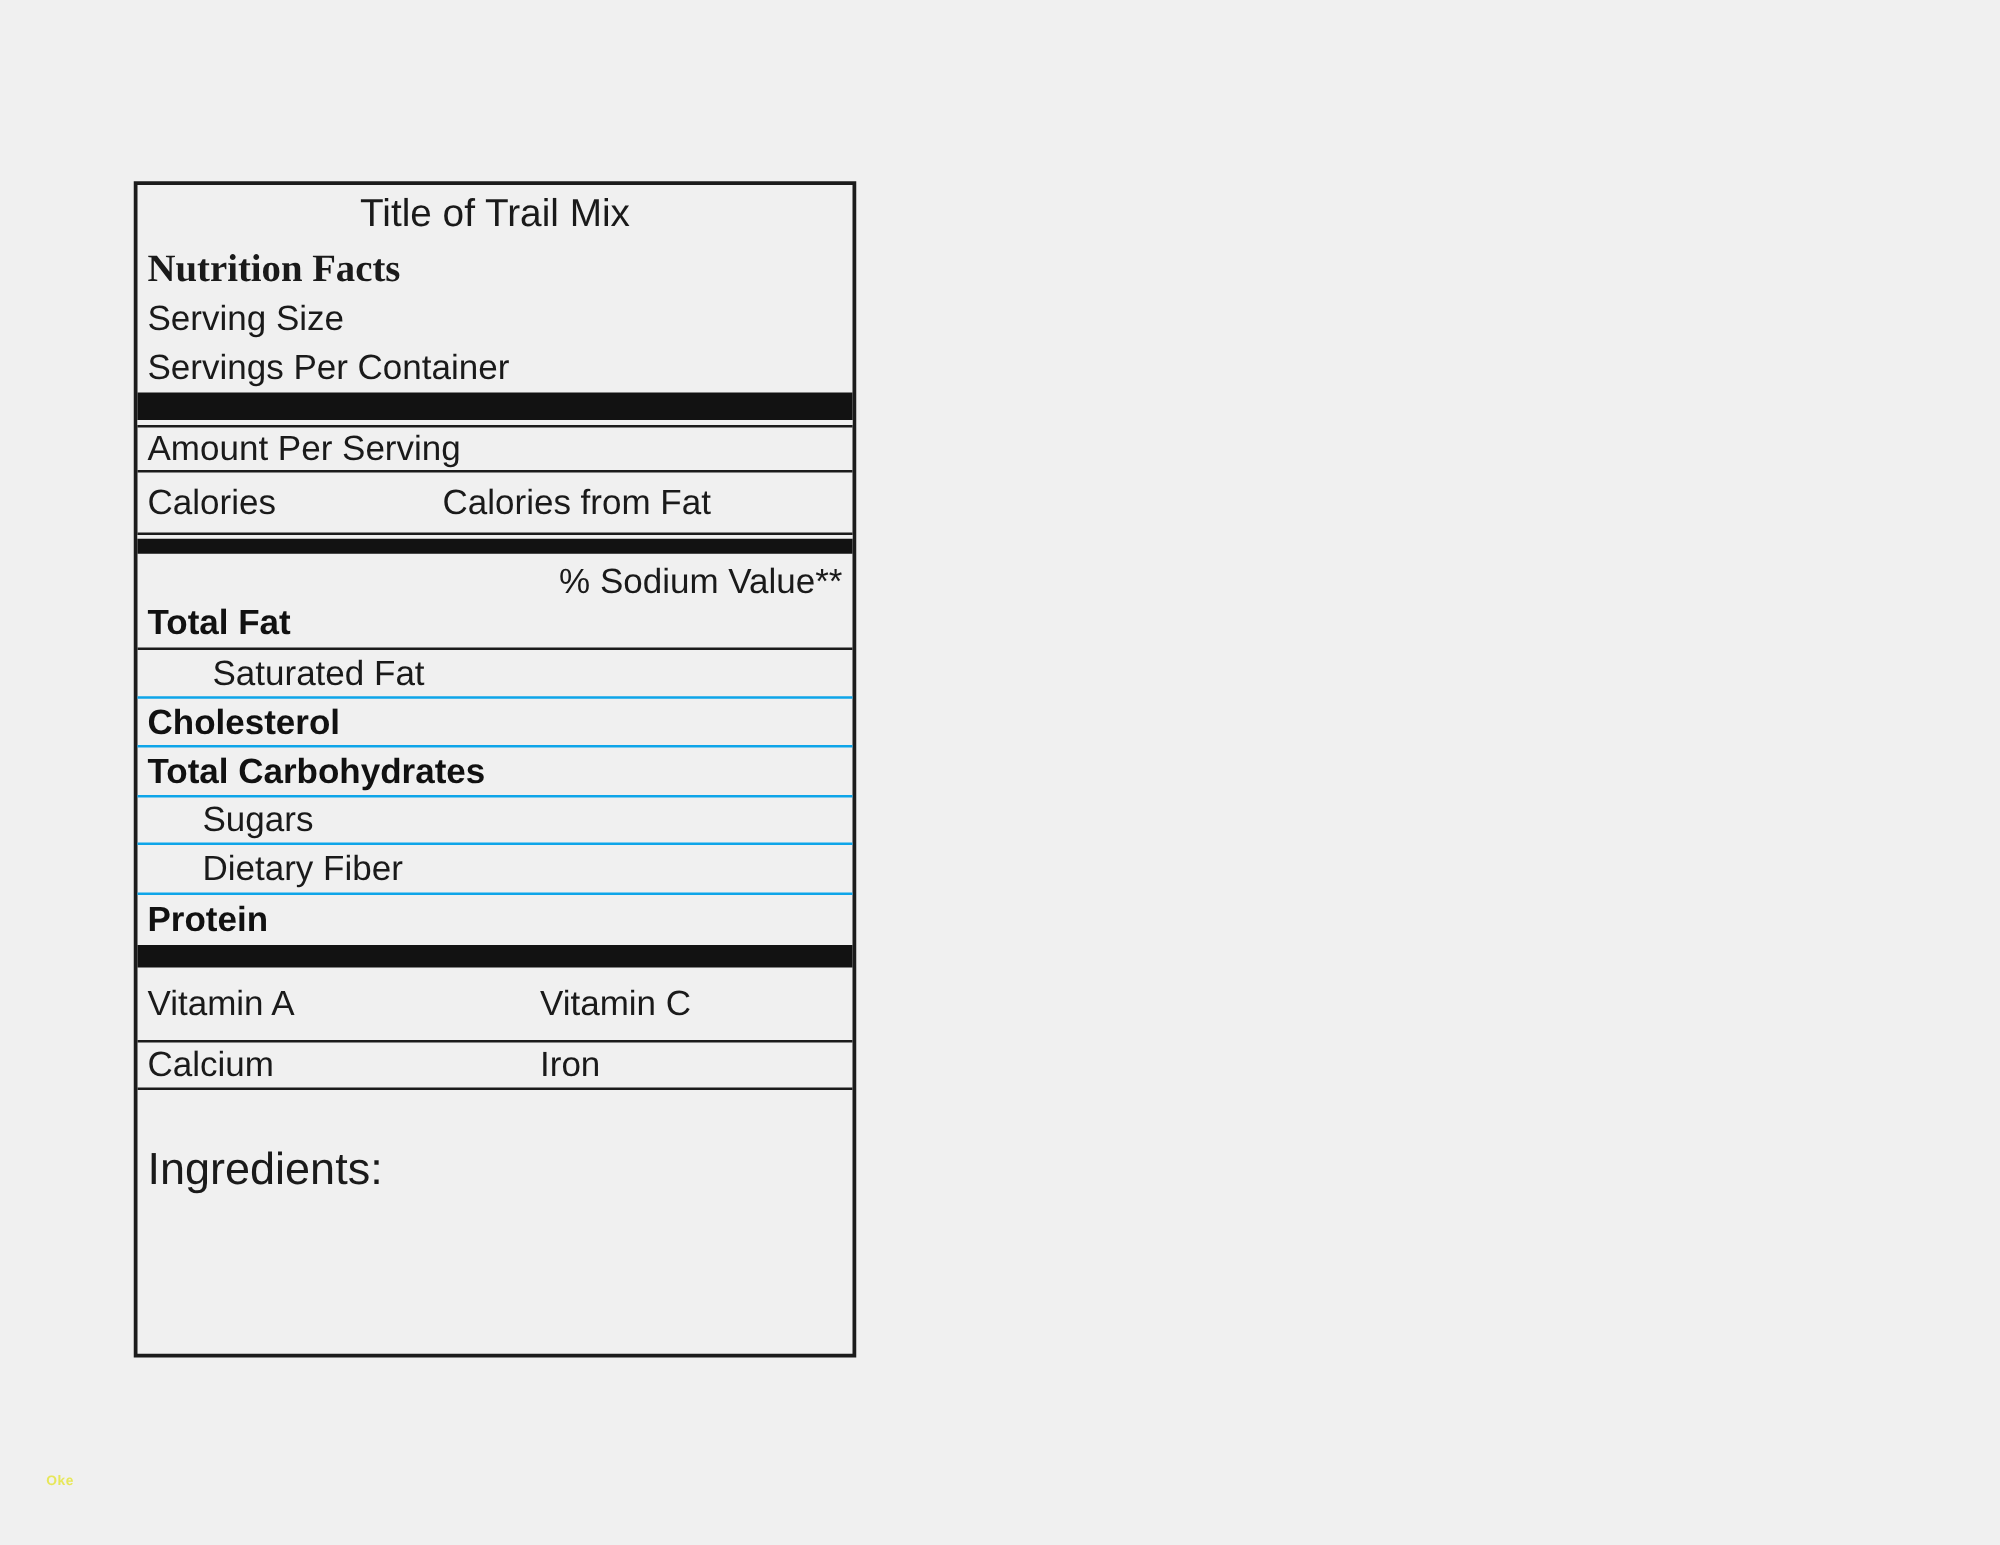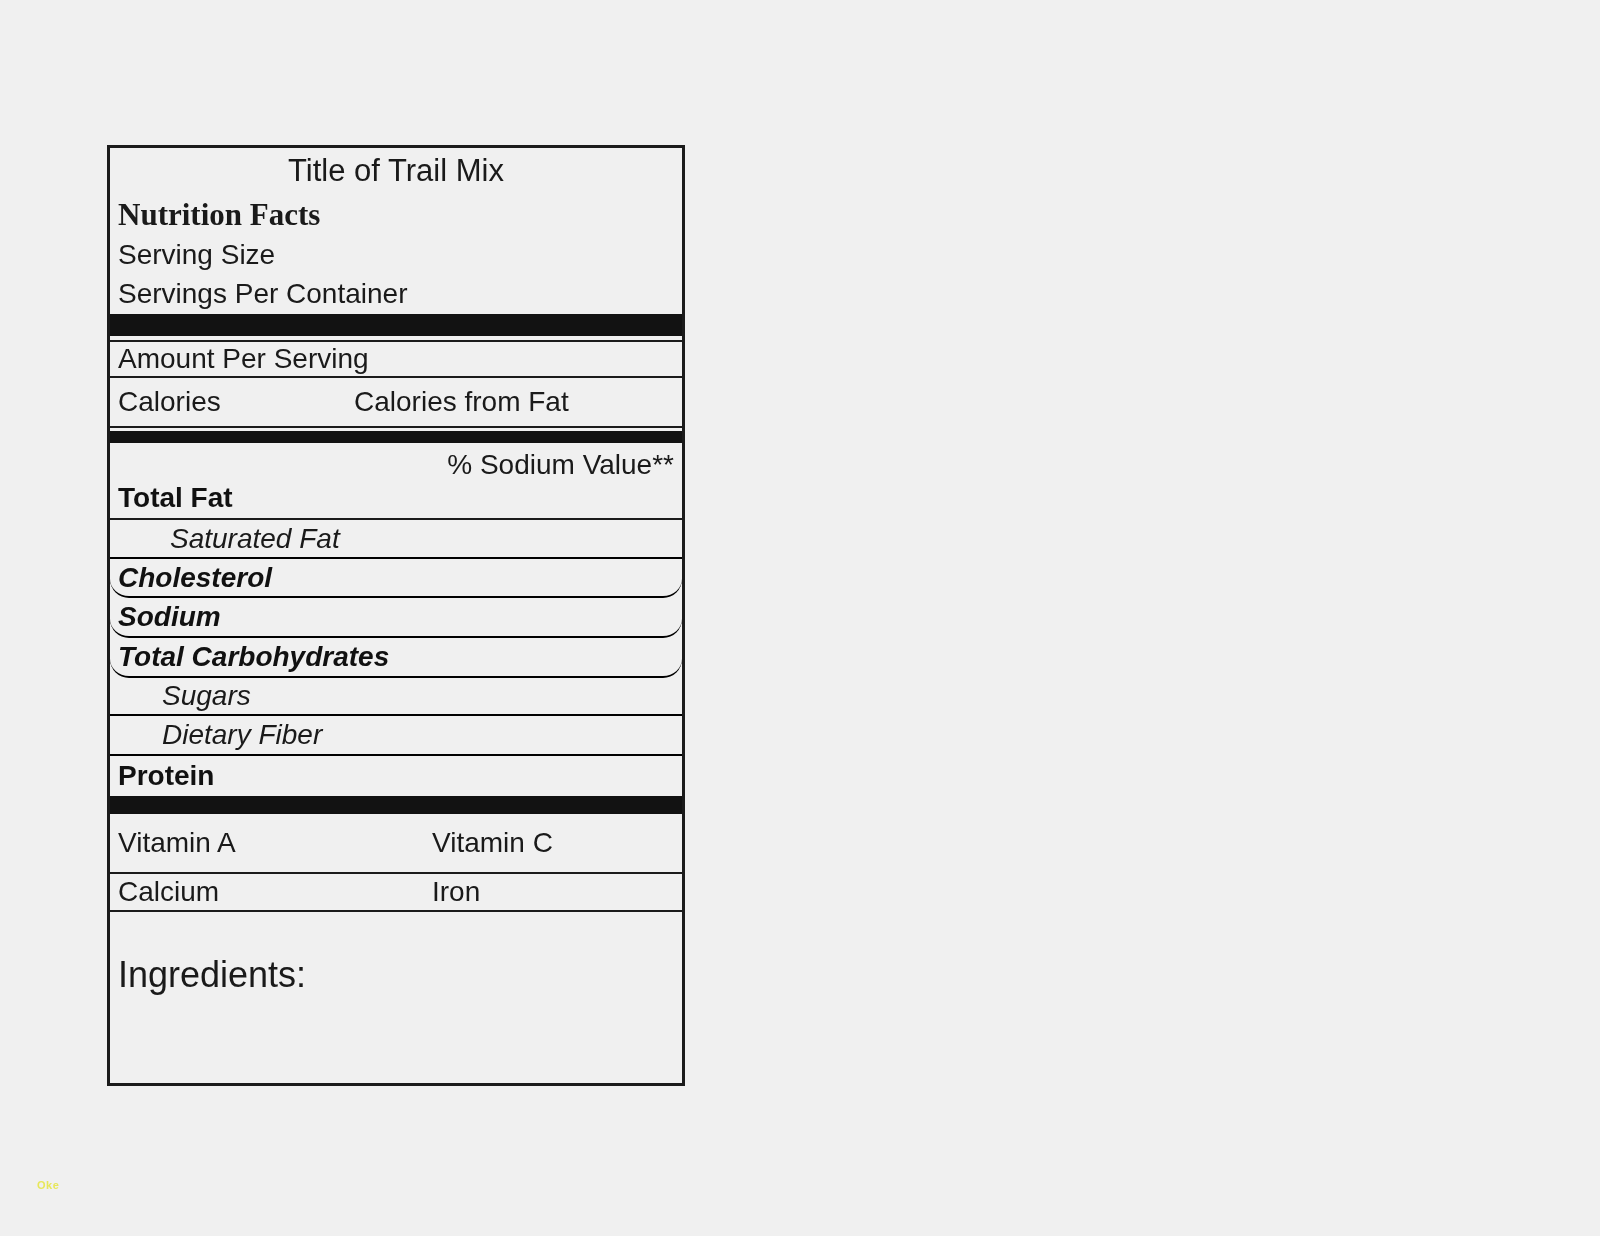--- a/index.html
+++ b/index.html
@@ -23,21 +23,21 @@
     position: relative;
     width: 100%;
     display: flex;
     align-items: center;
     flex: 0 0 auto;
     color: #1a1a1a;
     font-size: 28px;
     line-height: 1;
   }
   .row .cell { padding-left: 8px; }
-  .row.bordered { border-bottom: 2px solid #000000; font-style: italic; }
+  .row.bordered { border-bottom: 2px solid #0ea5e9; }
   .title-row { height: 45px; justify-content: center; font-size: 31px; }
   .nf-row { height: 42px; font-size: 31px; font-weight: bold; font-family: Liberation Serif, serif; }
   .serving-row { height: 39px; }
   .servings-row { height: 40px; }
   .bar { width: 100%; background: #121212; flex: 0 0 auto; }
   .bar-1 { height: 22px; }
   .bar-2 { height: 12px; }
   .bar-3 { height: 18px; }
   .gap { width: 100%; flex: 0 0 auto; background: #f0f0f0; }
   .gap-1 { height: 4px; }
@@ -52,21 +52,21 @@
     display: flex; flex-direction: column;
     justify-content: space-between;
     align-items: stretch;
     padding: 6px 0 4px 0;
   }
   .dv-text { text-align: right; padding-right: 8px; font-size: 28px; color: #1a1a1a; }
   .dv-fat { text-align: left; padding-left: 8px; font-size: 28px; font-weight: bold; color: #111; }
   .nutrient { height: 39px; }
   .nutrient.h38 { height: 38px; }
   .nutrient.h40 { height: 40px; }
-  .bold { font-weight: bold; color: #111; border-radius: 19px; }
+  .bold { font-weight: bold; color: #111; }
   .indent .cell { padding-left: 60px; }
   .indent2 .cell { padding-left: 52px; }
   .micro-row { height: 60px; border-bottom: 2px solid #1b1b1b; }
   .micro-row.h38 { height: 38px; }
   .ingredients-cell {
     flex: 1 1 auto;
     display: block;
     position: relative;
   }
   .ingredients-text {
@@ -127,23 +127,20 @@
 
   <div class="row nutrient bordered indent">
     <span class="cell">Saturated Fat</span>
   </div>
 
 
   <div class="row nutrient bordered bold">
     <span class="cell">Cholesterol</span>
   </div>
 
-  <div class="row nutrient bordered bold h40">
-    <span class="cell">Sodium</span>
-  </div>
 
   <div class="row nutrient bordered bold h40">
     <span class="cell">Total Carbohydrates</span>
   </div>
 
   <div class="row nutrient bordered indent2 h38">
     <span class="cell">Sugars</span>
   </div>
 
   <div class="row nutrient bordered indent2 h40">

